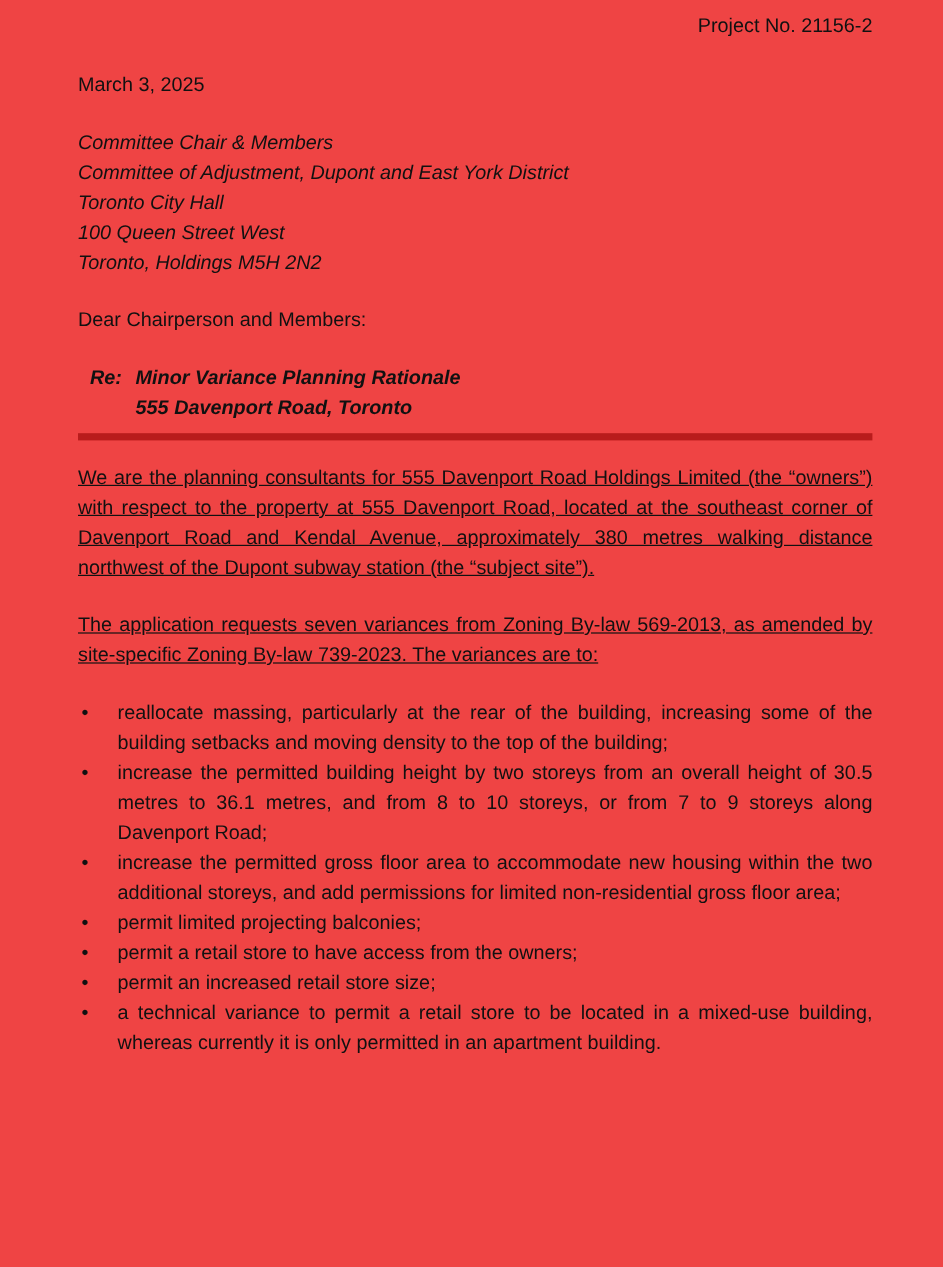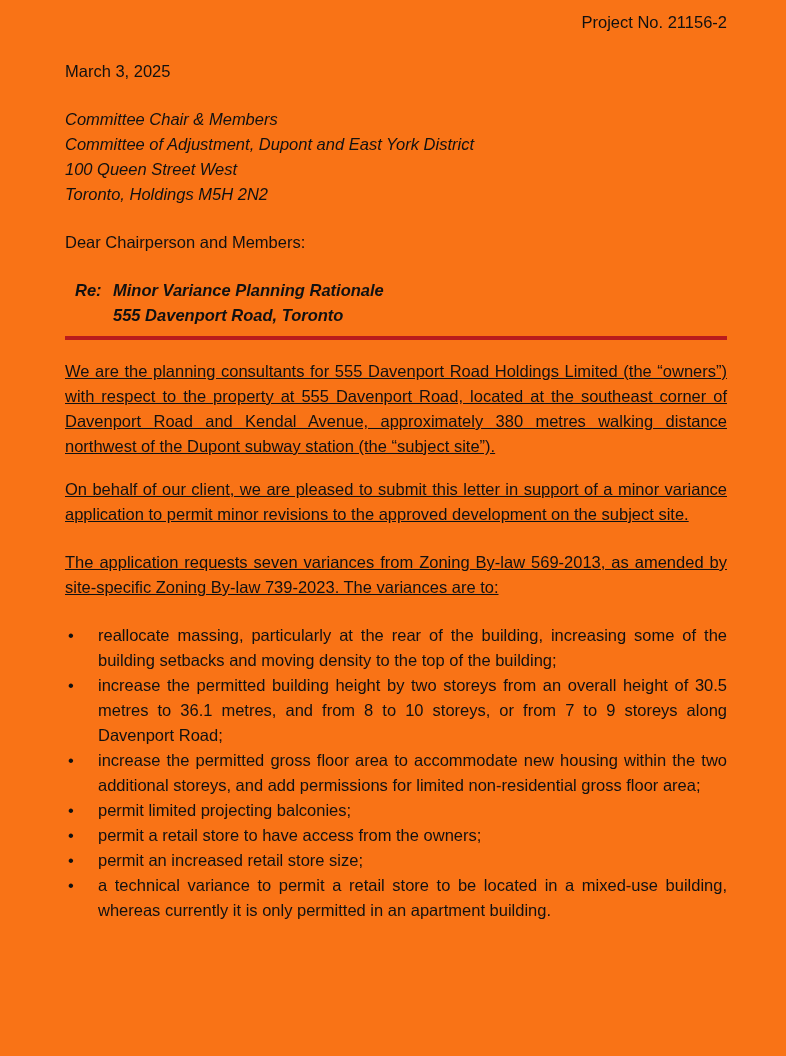--- a/index.html
+++ b/index.html
@@ -4,21 +4,21 @@
 <style>
   html, body {
     margin: 0;
     padding: 0;
     background: #ffffff;
   }
   .page {
     position: relative;
     width: 786px;
     height: 1056px;
-    background: #f97316;
+    background: #ef4444;
     color: #111111;
     font-family: "Liberation Sans", "DejaVu Sans", sans-serif;
     font-size: 16.5px;
     line-height: 25px;
     box-sizing: border-box;
     padding: 10px 59px 0 65px;
     overflow: hidden;
   }
   .project-line {
     text-align: right;
@@ -29,21 +29,21 @@
   .address-block {
     margin-top: 23px;
     font-style: italic;
   }
   .salutation {
     margin-top: 23px;
   }
   .re-block {
     margin-top: 23px;
     padding-bottom: 8px;
-    border-bottom: 4px solid #b91c1c;
+    border-bottom: 6px solid #b91c1c;
   }
   .re-row {
     display: flex;
     padding-left: 10px;
     font-weight: bold;
     font-style: italic;
   }
   .re-label {
     width: 38px;
     flex: 0 0 38px;
@@ -77,39 +77,39 @@
 
 <div class="page">
 
   <div class="project-line">Project No. 21156-2</div>
 
   <div class="date-line">March 3, 2025</div>
 
   <div class="address-block">
     <div>Committee Chair &amp; Members</div>
     <div>Committee of Adjustment, Dupont and East York District</div>
+    <div>Toronto City Hall</div>
     <div>100 Queen Street West</div>
     <div>Toronto, Holdings M5H 2N2</div>
   </div>
 
   <div class="salutation">Dear Chairperson and Members:</div>
 
   <div class="re-block">
     <div class="re-row">
       <span class="re-label">Re:</span>
       <span class="re-lines">
         <span>Minor Variance Planning Rationale</span><br>
         <span>555 Davenport Road, Toronto</span>
       </span>
     </div>
   </div>
 
   <p class="body-par p1">We are the planning consultants for 555 Davenport Road Holdings Limited (the “owners”) with respect to the property at 555 Davenport Road, located at the southeast corner of Davenport Road and Kendal Avenue, approximately 380 metres walking distance northwest of the Dupont subway station (the “subject site”).</p>
 
-  <p class="body-par p2">On behalf of our client, we are pleased to submit this letter in support of a minor variance application to permit minor revisions to the approved development on the subject site.</p>
 
   <p class="body-par p3">The application requests seven variances from Zoning By-law 569-2013, as amended by site-specific Zoning By-law 739-2023. The variances are to:</p>
 
   <ul class="bullets">
     <li><span>reallocate massing, particularly at the rear of the building, increasing some of the building setbacks and moving density to the top of the building;</span></li>
     <li><span>increase the permitted building height by two storeys from an overall height of 30.5 metres to 36.1 metres, and from 8 to 10 storeys, or from 7 to 9 storeys along Davenport Road;</span></li>
     <li><span>increase the permitted gross floor area to accommodate new housing within the two additional storeys, and add permissions for limited non-residential gross floor area;</span></li>
     <li><span>permit limited projecting balconies;</span></li>
     <li><span>permit a retail store to have access from the owners;</span></li>
     <li><span>permit an increased retail store size;</span></li>

